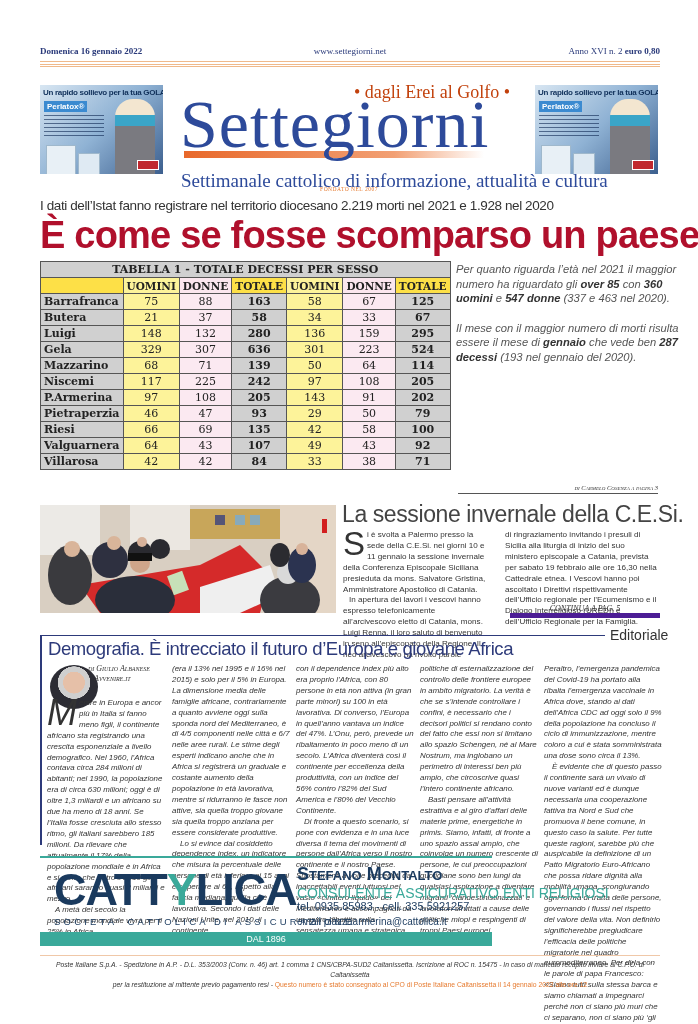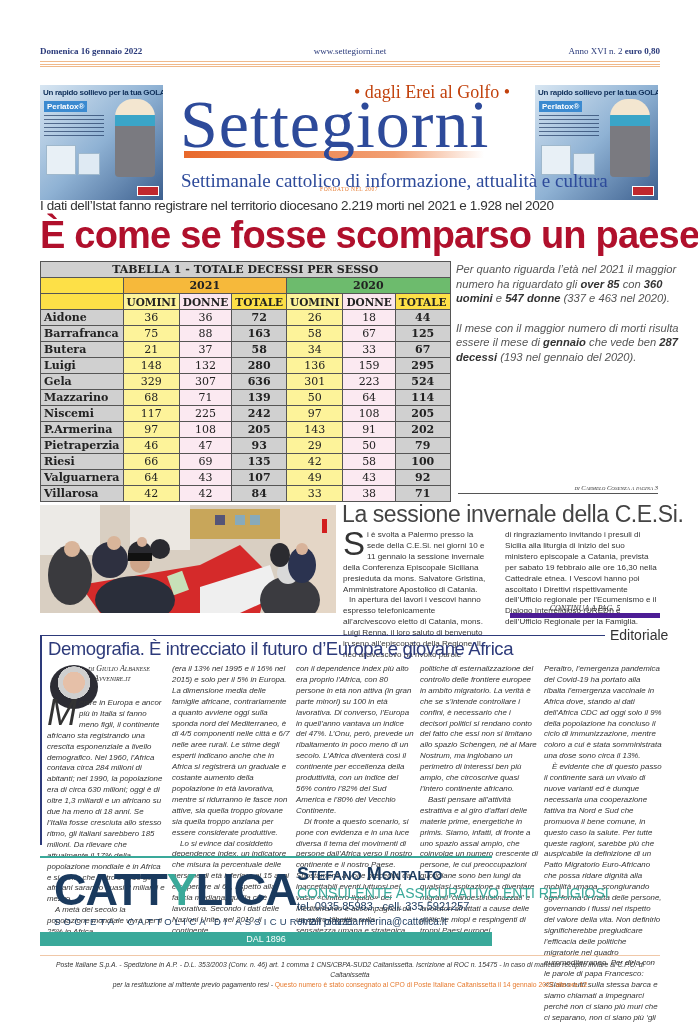--- a/index.html
+++ b/index.html
@@ -4,21 +4,21 @@
 <style>
 *{box-sizing:border-box;margin:0;padding:0}
 body{width:698px;height:1024px;background:#fff;position:relative;overflow:hidden;font-family:"Liberation Sans",sans-serif;color:#222}
 .abs{position:absolute}
 .topbar{left:40px;top:46px;width:620px;height:14px;font-family:"Liberation Serif",serif;font-size:9px;color:#2a3a7a}
 .topbar .l{position:absolute;left:0;top:0;font-weight:bold}
 .topbar .c{position:absolute;left:0;right:0;text-align:center;top:0}
 .topbar .r{position:absolute;right:0;top:0}
 .rules{left:40px;top:61px;width:620px;height:6px;border-top:1px solid #f0b98a;border-bottom:1px solid #f0b98a}
 .rules:after{content:"";position:absolute;left:0;right:0;top:2px;border-top:1px solid #f0b98a}
-.ad{width:123px;height:115px;background:linear-gradient(135deg,#d8e6f2 0%,#8fb2d4 50%,#3c5f8e 100%);overflow:hidden}
+.ad{width:123px;height:89px;background:linear-gradient(135deg,#d8e6f2 0%,#8fb2d4 50%,#3c5f8e 100%);overflow:hidden}
 .ad .t{position:absolute;left:3px;top:3px;font-size:8px;font-weight:bold;color:#10305a;letter-spacing:-.3px;white-space:nowrap}
 .ad .p{position:absolute;left:4px;top:16px;background:#3b8ad0;color:#fff;font-size:8px;font-weight:bold;padding:1px 3px}
 .ad .lines{position:absolute;left:4px;top:30px;width:60px;height:22px;background:repeating-linear-gradient(#0c2550 0 1px,transparent 1px 4px);opacity:.6}
 .ad .box{position:absolute;left:6px;top:60px;width:30px;height:30px;background:#e8f0f6;border:1px solid #9fb8cc}
 .ad .box2{position:absolute;left:38px;top:68px;width:22px;height:22px;background:#dfeaf3;border:1px solid #9fb8cc}
 .ad .girl{position:absolute;right:8px;top:14px;width:40px;height:78px;background:linear-gradient(#f3e6d0 0 20%,#3aa5c8 20% 35%,#7a7a80 35%);border-radius:18px 18px 4px 4px}
 .ad .logo{position:absolute;right:4px;bottom:4px;width:22px;height:10px;background:#c0282e;border:1px solid #fff}
 .masthead{left:178px;top:82px;width:342px;height:110px}
 .mh-tag{position:absolute;right:10px;top:0;font-family:"Liberation Serif",serif;font-size:18px;color:#c2410c}
 .mh-title{position:absolute;left:2px;top:2px;font-family:"Liberation Serif",serif;font-size:68px;color:#2d4a9a;letter-spacing:1px;line-height:80px}
@@ -110,45 +110,31 @@
 </div>
 
 <div class="abs kicker">I dati dell’Istat fanno registrare nel territorio diocesano 2.219 morti nel 2021 e 1.928 nel 2020</div>
 <div class="abs headline">È come se fosse scomparso un paese</div>
 
 <table class="deaths">
   <tbody>
       <tr>
         <th colspan="7" class="cap">TABELLA 1 - TOTALE DECESSI PER SESSO</th>
       </tr>
-  <tr>
-    <th class="gr"></th>
-    <th colspan="3" class="y21">2021</th>
-    <th colspan="3" class="y20">2020</th>
-  </tr>
   <tr id="colhead">
     <th class="gr"></th>
   <th class="hd hu">UOMINI</th>
         <th class="hd hdn">DONNE</th>
         <th class="hd gr">TOTALE</th>
         <th class="hd hu">UOMINI</th>
         <th class="hd hdn">DONNE</th>
         <th class="hd gr">TOTALE</th>
       </tr>
   </tbody>
     <tbody id="tbody">
-      <tr>
-        <td class="name">Aidone</td>
-        <td class="u">36</td>
-        <td class="dn">36</td>
-        <td class="tot">72</td>
-        <td class="u">26</td>
-        <td class="dn">18</td>
-        <td class="tot">44</td>
-      </tr>
       <tr>
         <td class="name">Barrafranca</td>
         <td class="u">75</td>
         <td class="dn">88</td>
         <td class="tot">163</td>
         <td class="u">58</td>
         <td class="dn">67</td>
         <td class="tot">125</td>
       </tr>
       <tr>

